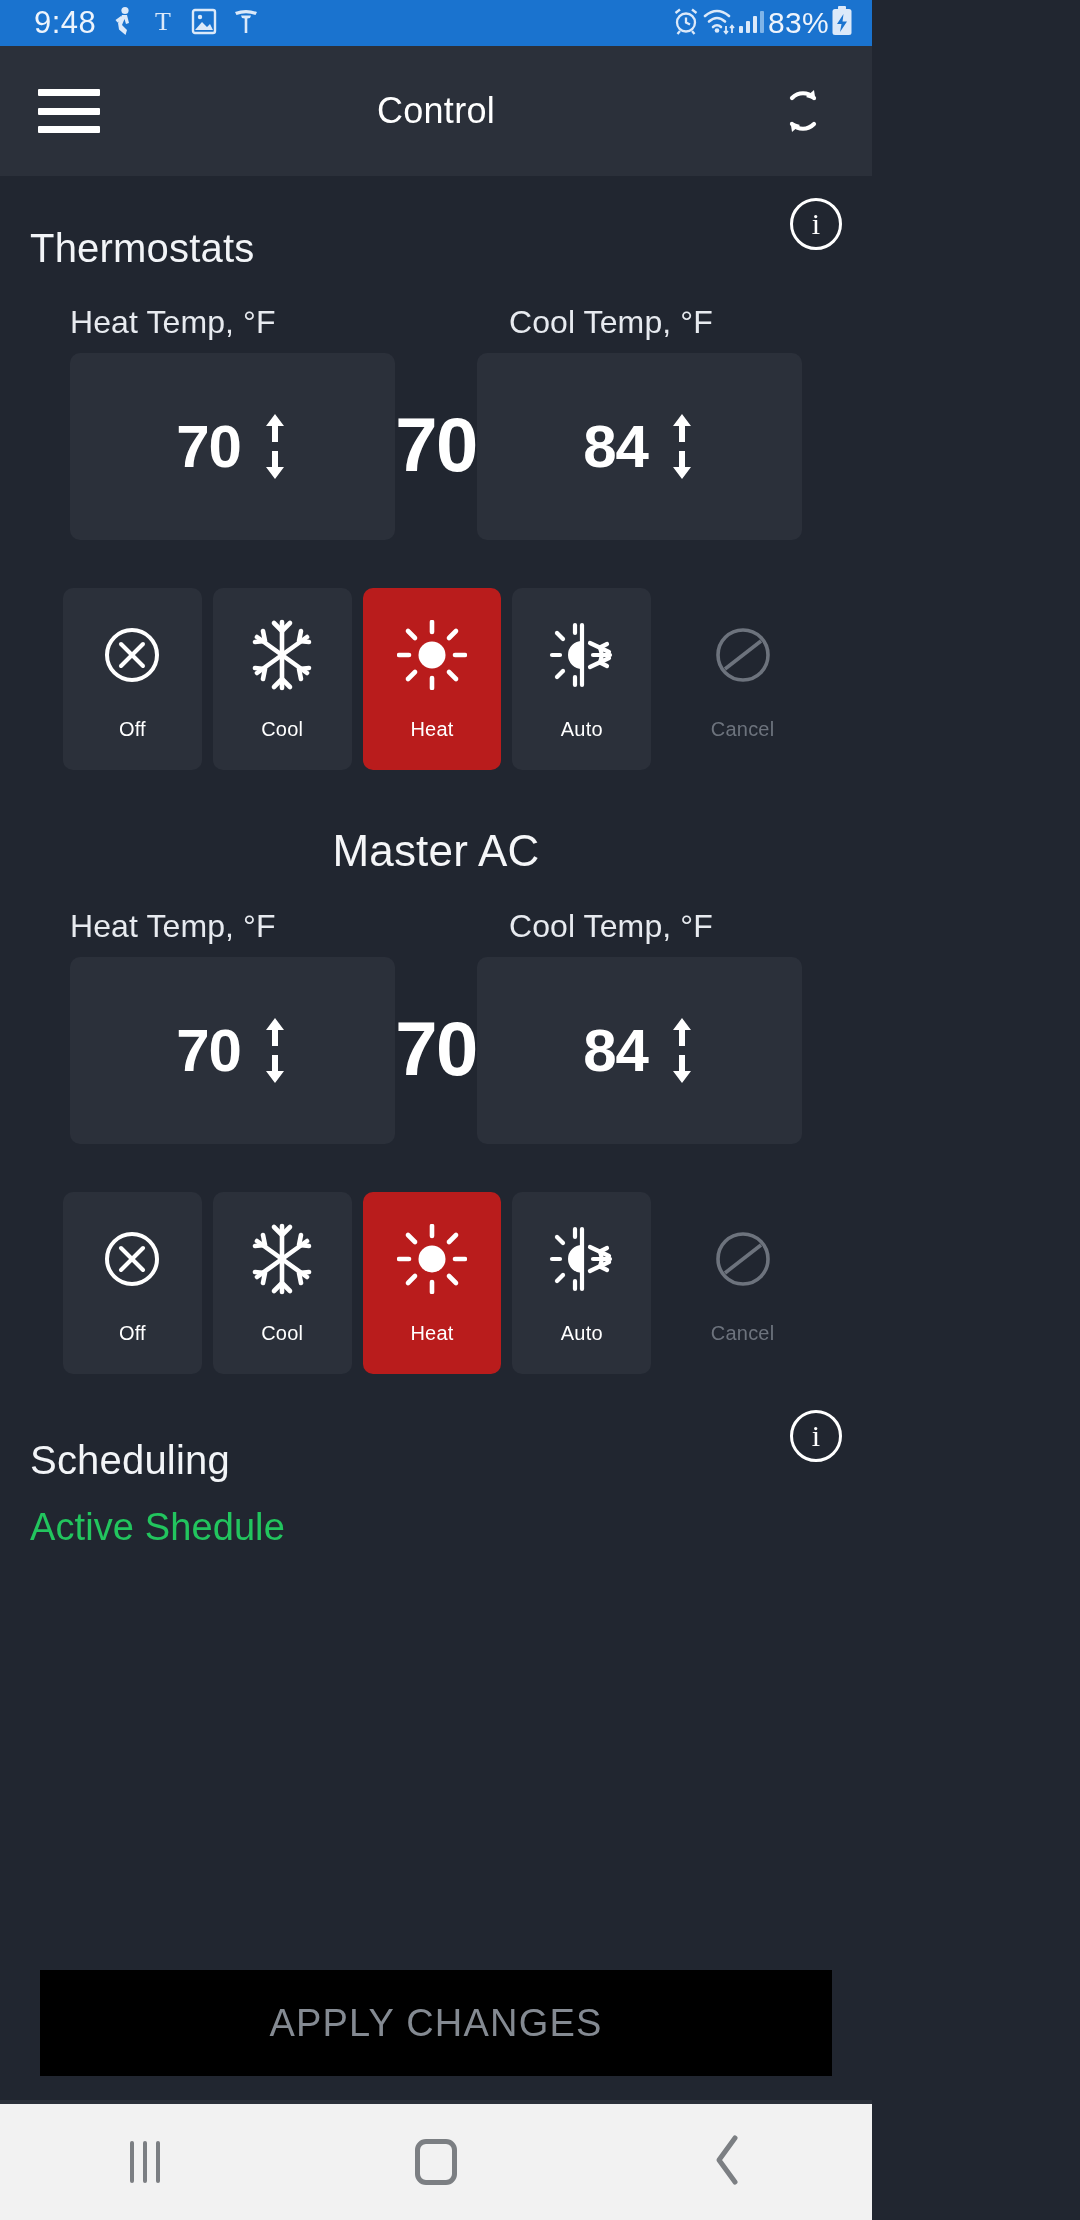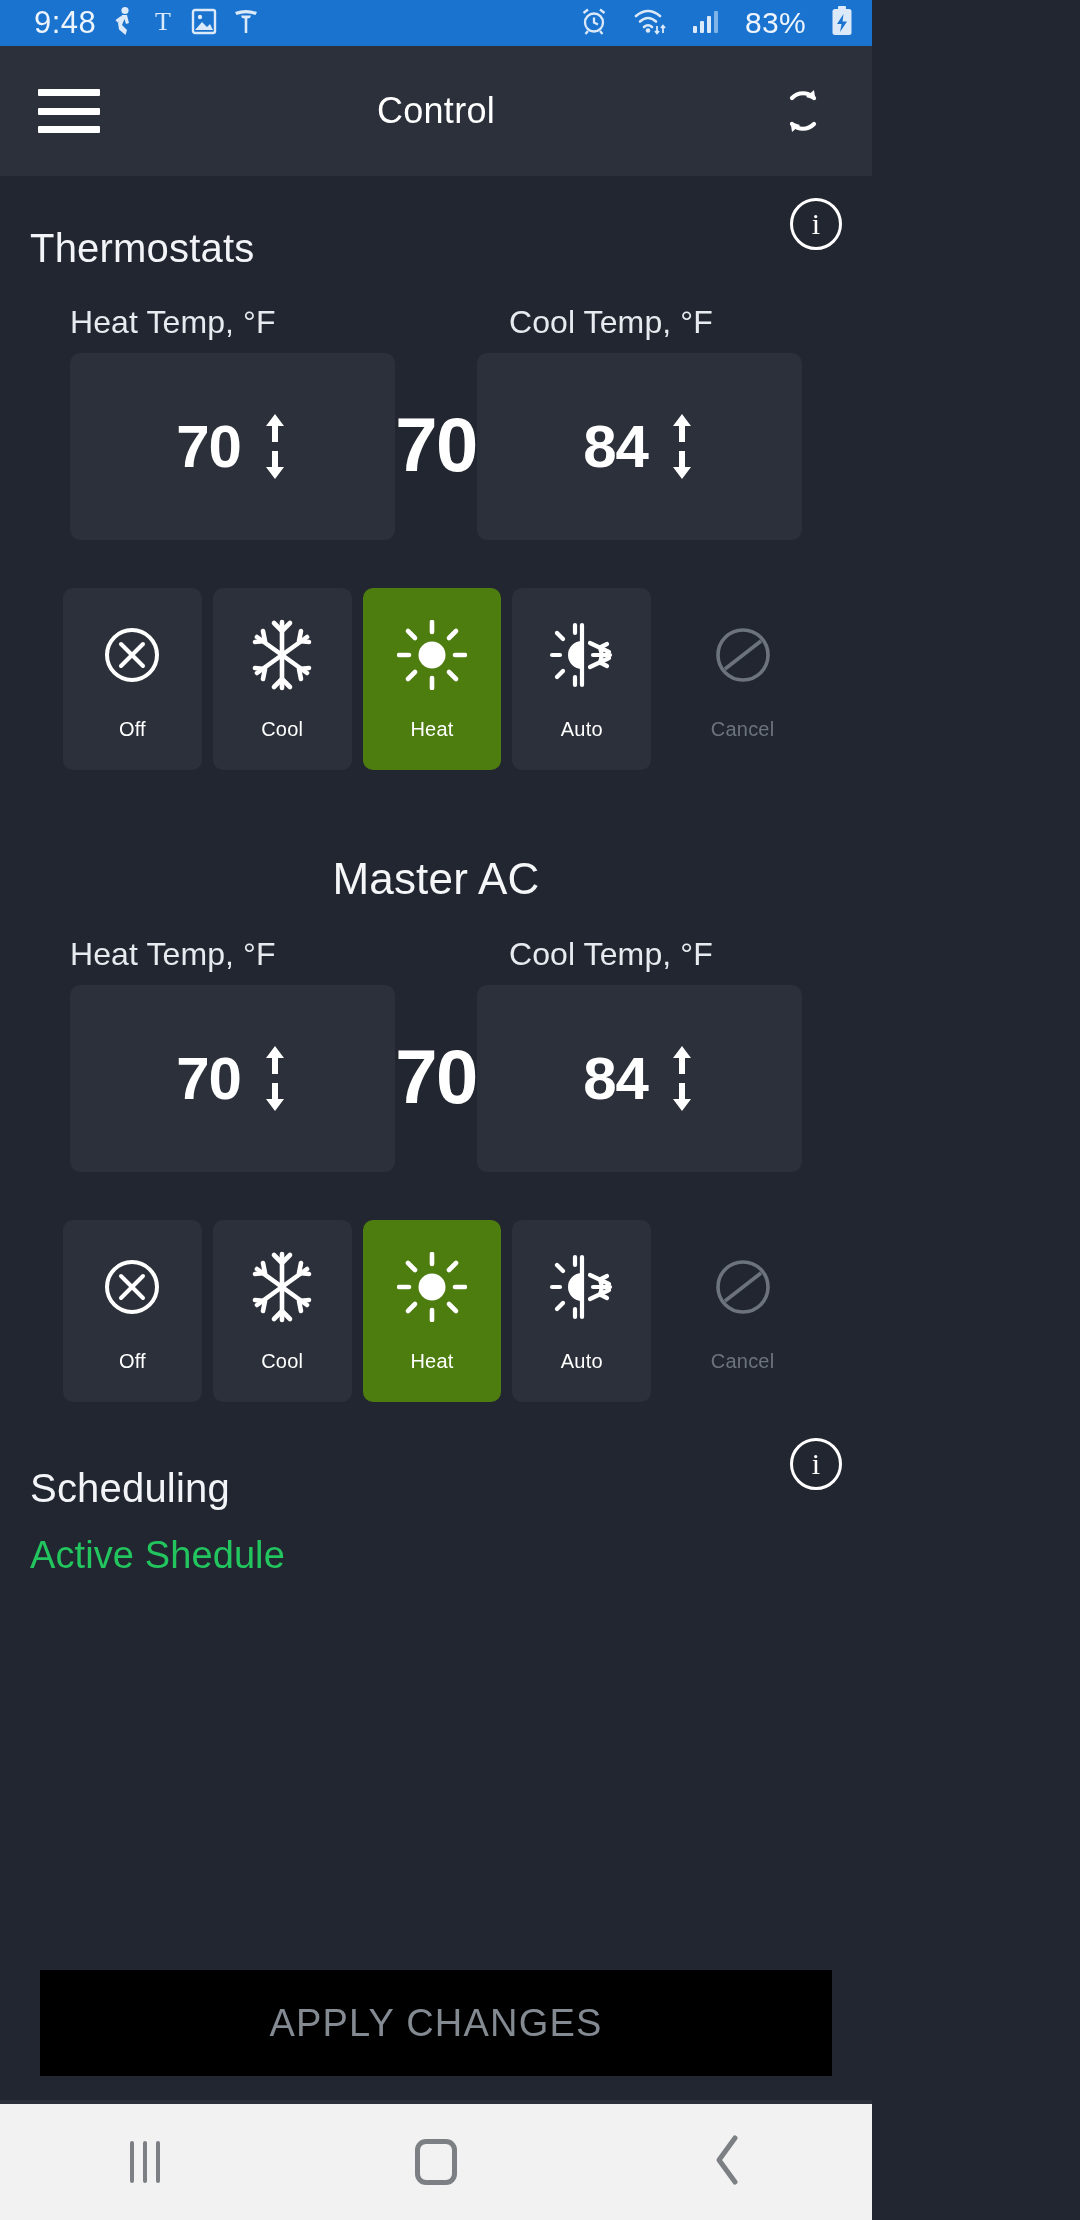--- a/index.html
+++ b/index.html
@@ -25,21 +25,21 @@
   .status-bar {
     height: 46px;
     background: #1a73cf;
     display: flex;
     align-items: center;
     padding: 0 18px 0 34px;
     flex: 0 0 auto;
     color: #e8f0fb;
   }
   .status-left { display: flex; align-items: center; gap: 14px; }
-  .status-right { display: flex; align-items: center; gap: 24px; margin-left: auto; }
+  .status-right { display: flex; align-items: center; gap: 1px; margin-left: auto; }
   .status-clock { font-size: 31px; letter-spacing: .5px; color: #eef4fc; }
   .sb-ico { display: block; }
   .status-pct { font-size: 30px; color: #eef4fc; letter-spacing: .3px; }
 
   
   .appbar {
     height: 130px;
     background: #2b303a;
     display: flex;
     align-items: center;
@@ -172,21 +172,21 @@
     height: 182px;
     background: #2b303a;
     border-radius: 10px;
     display: flex;
     flex-direction: column;
     align-items: center;
     justify-content: center;
     cursor: pointer;
     position: relative;
   }
-  .mode-btn.active { background: #4d7c0f; }
+  .mode-btn.active { background: #b91c1c; }
   .mode-btn.ghost { background: transparent; }
   .mode-ico { height: 74px; display:flex; align-items:center; justify-content:center; margin-bottom: 26px; }
   .mode-label {
     font-size: 20px;
     color: #ffffff;
     letter-spacing: .2px;
   }
   .mode-btn.ghost .mode-label { color: #6d737d; }
   .mode-row .spacer { flex: 1 1 auto; }
 
@@ -474,21 +474,21 @@
                   <circle cx="33" cy="33" r="25"></circle>
                   <path d="M15 47 L51 19"></path>
                 </g>
               </svg>
           </span>
           <span class="mode-label">Cancel</span>
         </div>
       </div>
     </div>
 
-    <div style="margin-top:84px;">
+    <div style="margin-top:56px;">
       <div class="device-name">Master AC</div>
 
       <div class="temp-row">
         <div class="temp-col">
           <div class="temp-label">Heat Temp, °F</div>
           <div class="temp-box">
             <span class="temp-value">70</span>
             <span class="updown">
               <svg width="28" height="30" viewBox="0 0 28 30">
                   <path d="M14 1 L23 13 L17 13 L17 29 L11 29 L11 13 L5 13 Z" fill="#ffffff"></path>

